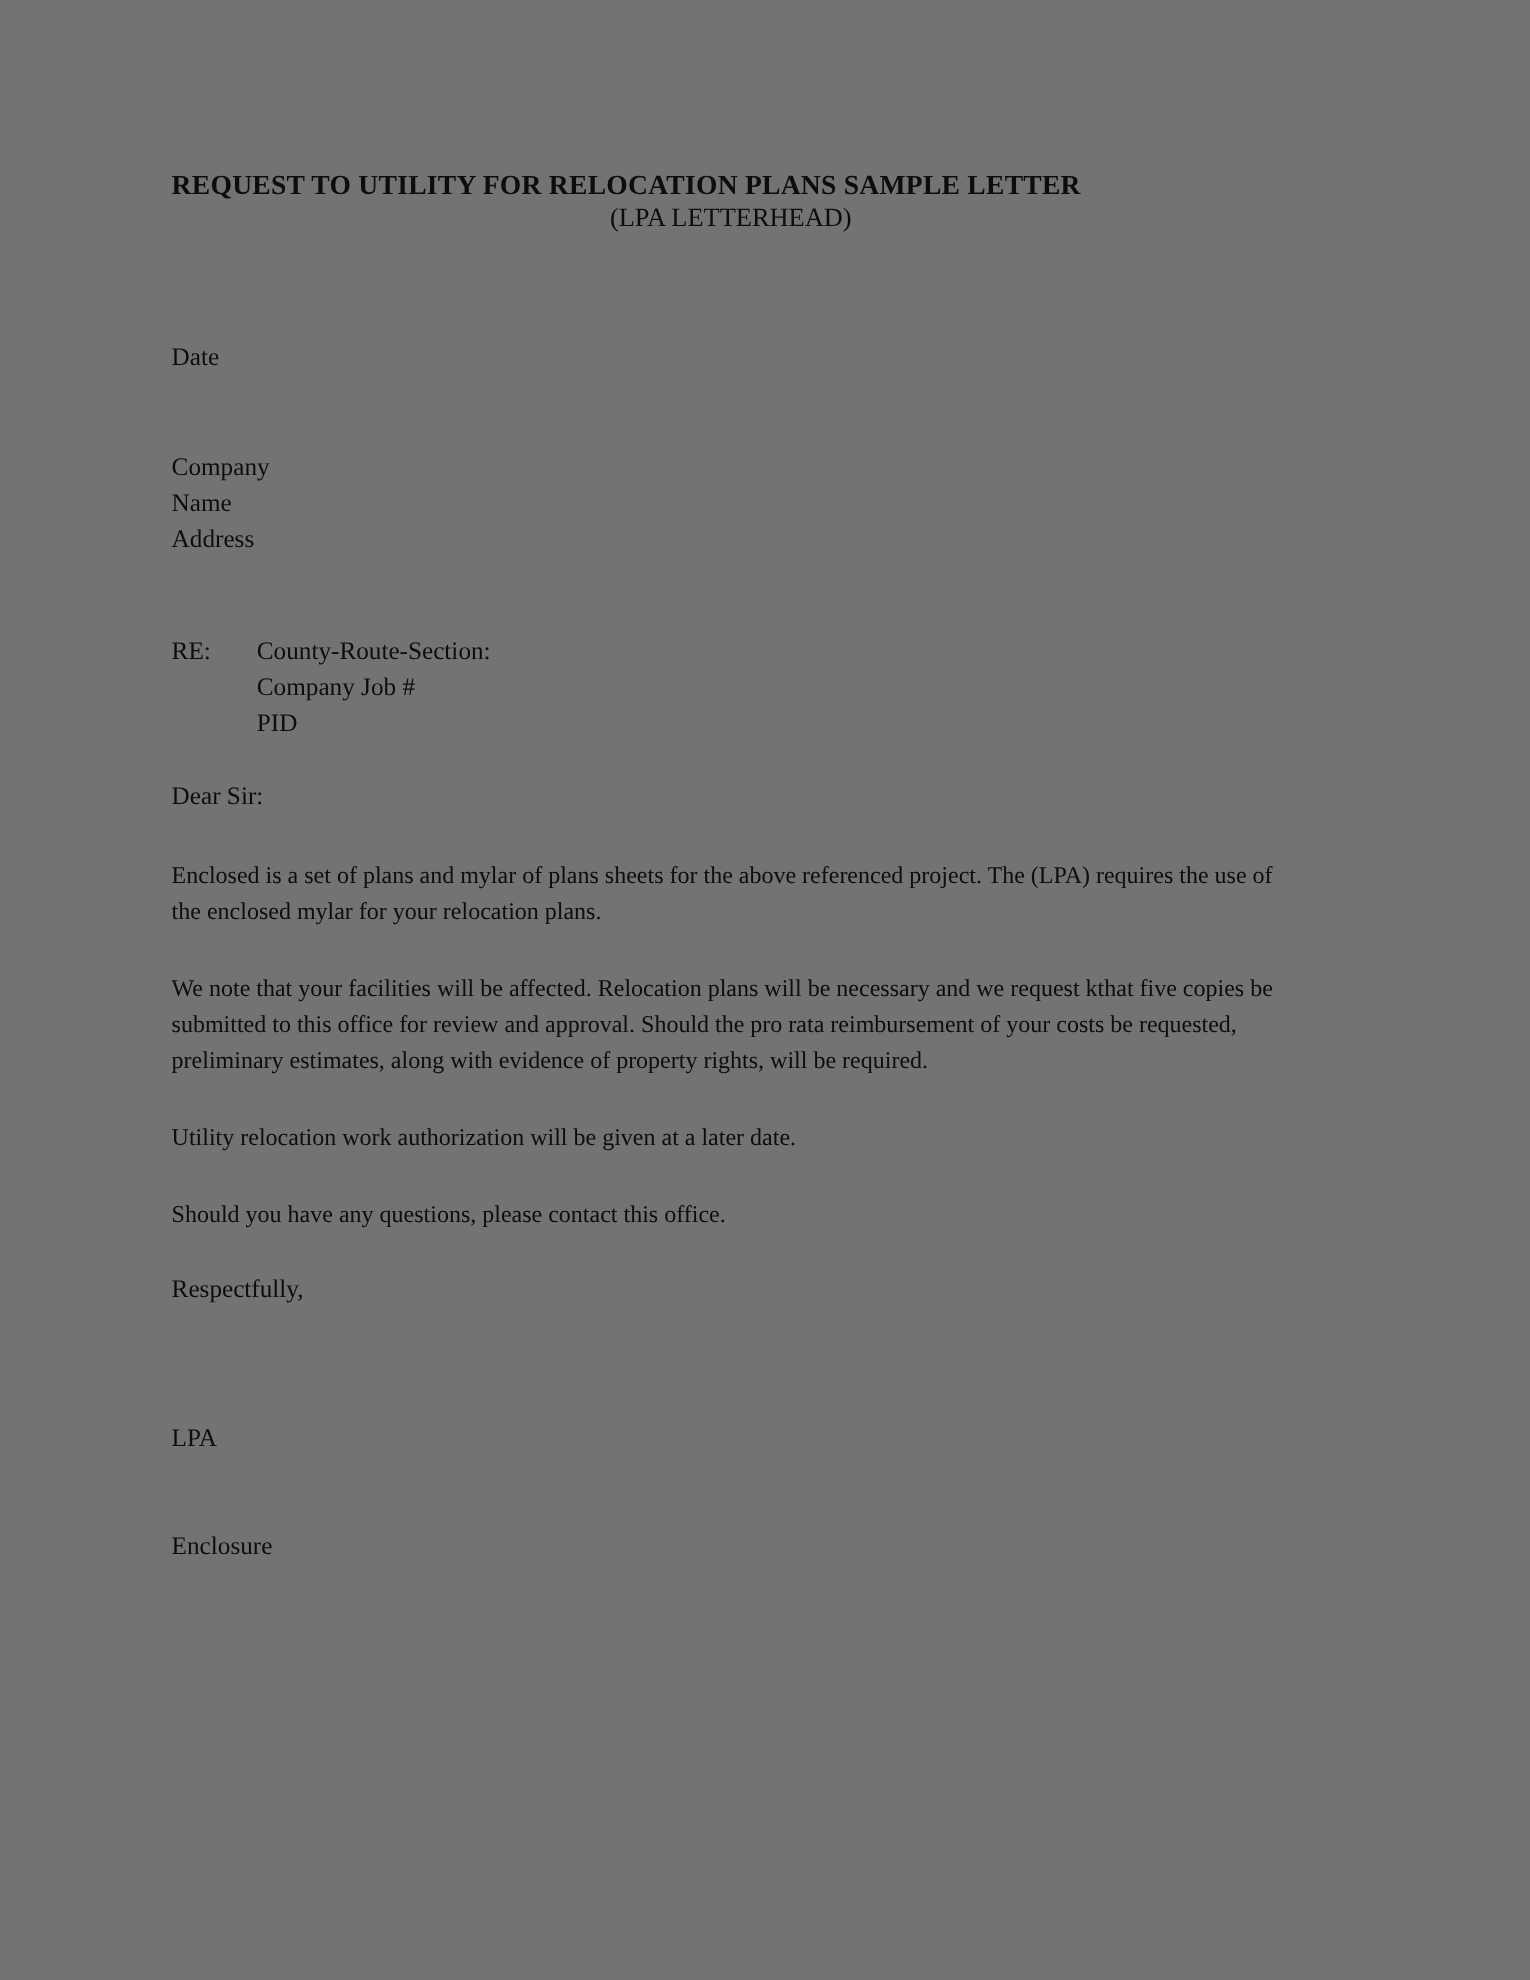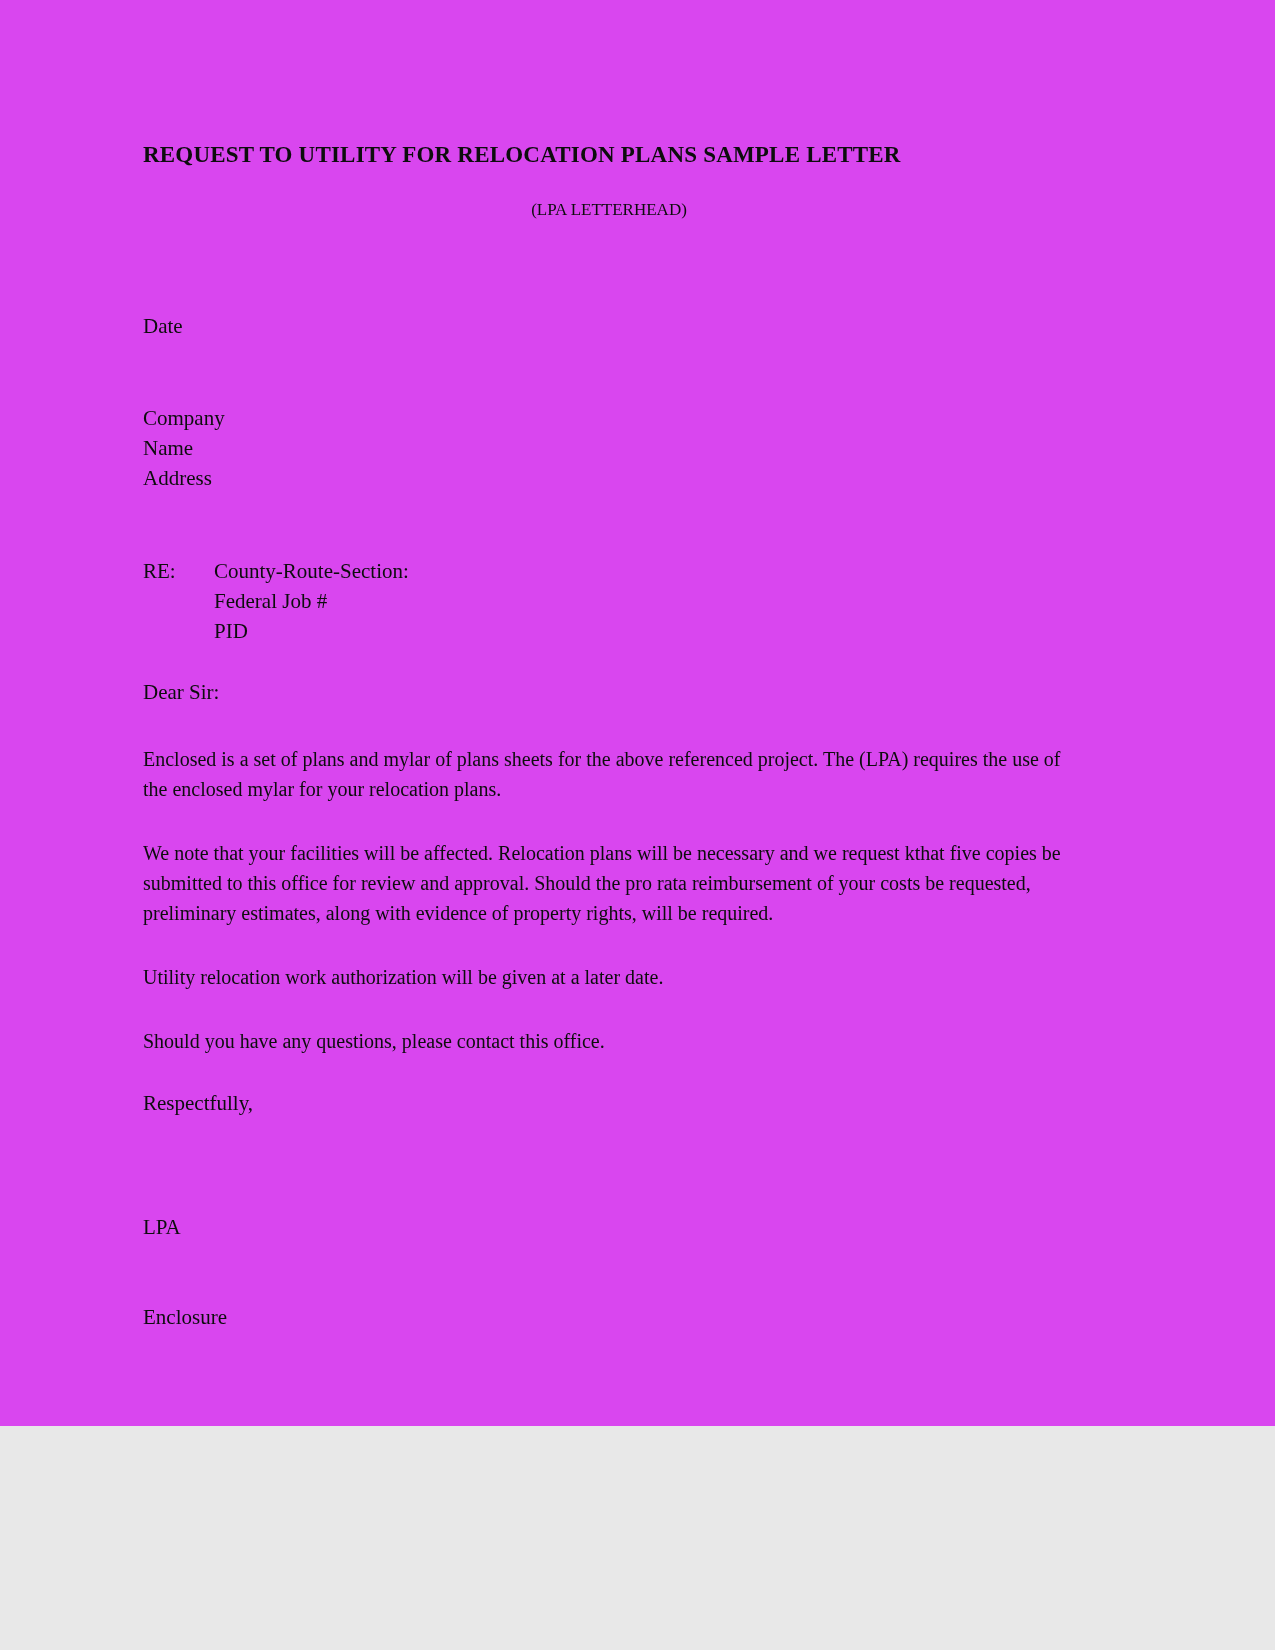--- a/index.html
+++ b/index.html
@@ -3,40 +3,39 @@
 <meta charset="utf-8">
 <style>
   html, body {
     margin: 0;
     padding: 0;
     background: #e8e8e8;
   }
   .page {
     position: relative;
     width: 1275px;
-    height: 1426px;
+    height: 1650px;
     margin: 0 auto;
-    background: #d946ef;
+    background: #737373;
     box-sizing: border-box;
     padding: 141px 200px 0 143px;
     font-family: "Liberation Serif", "DejaVu Serif", serif;
     color: #0d0d0d;
     overflow: hidden;
   }
   .doc-title {
     margin: 0;
     font-size: 23px;
     font-weight: bold;
     line-height: 27px;
     letter-spacing: 0.2px;
   }
   .letterhead-line {
-    margin-top: 29px;
     text-align: center;
-    font-size: 17px;
+    font-size: 22px;
     line-height: 26px;
     font-family: Liberation Serif, serif;
   }
   .date-line {
     margin-top: 90px;
     font-size: 21px;
     line-height: 26px;
   }
   .recipient-block {
     margin-top: 64px;
@@ -102,21 +101,21 @@
   <div class="recipient-block">
     <div>Company</div>
     <div>Name</div>
     <div>Address</div>
   </div>
 
   <div class="re-block">
     <div class="re-label">RE:</div>
     <div>
       <div>County-Route-Section:</div>
-      <div>Federal Job #</div>
+      <div>Company Job #</div>
       <div>PID</div>
     </div>
   </div>
 
   <div class="salutation-line">Dear Sir:</div>
 
   <p class="body-paragraph first">Enclosed is a set of plans and mylar of plans sheets for the above referenced project. The (LPA) requires the use of the enclosed mylar for your relocation plans.</p>
 
   <p class="body-paragraph">We note that your facilities will be affected. Relocation plans will be necessary and  we request kthat five copies be submitted to this office for review and approval. Should the pro rata reimbursement of your costs be requested, preliminary estimates, along with evidence of property rights, will be required.</p>
 

